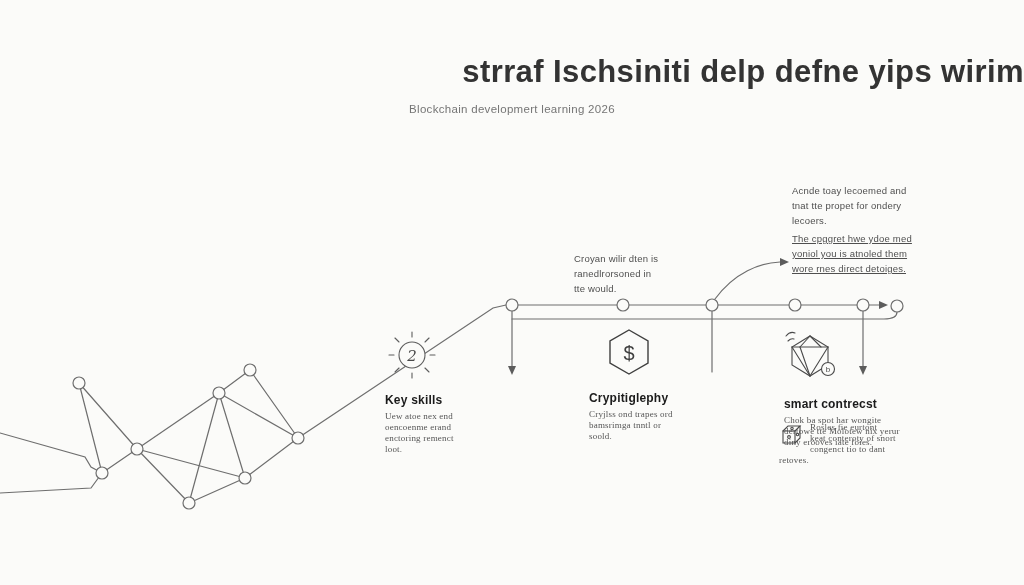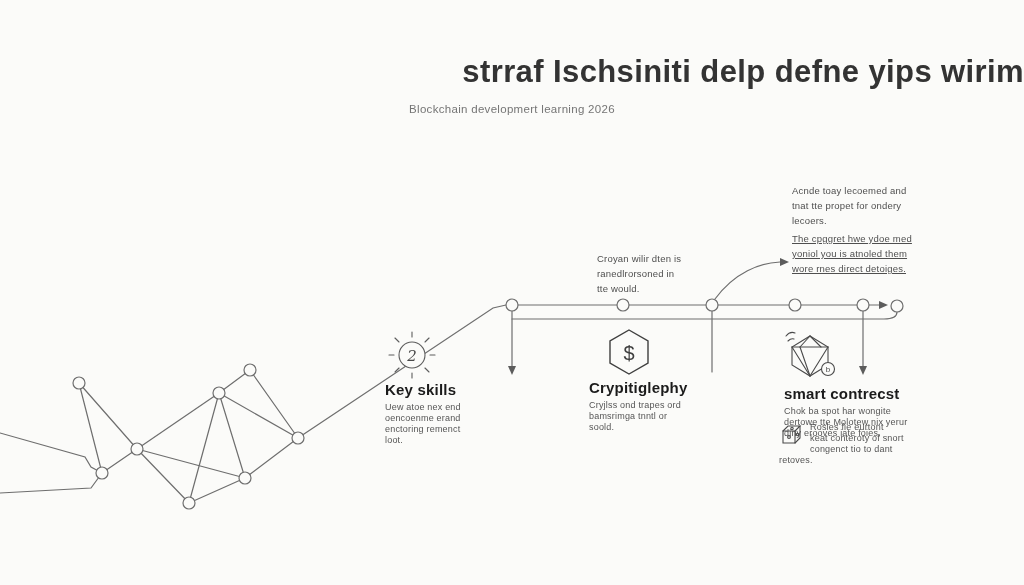--- a/index.html
+++ b/index.html
@@ -19,32 +19,32 @@
     position:absolute; top:103px; left:0; width:100%;
     text-align:center; font-size:11.5px; letter-spacing:.3px;
     color:#757575;
   }
   .note {
     position:absolute; font-size:9.5px; line-height:15px;
     color:#4f4f4f; white-space:pre-line; letter-spacing:.2px;
   }
   .n1 { left:792px; top:183px; width:135px; }
   .n2 { left:792px; top:231px; width:140px;text-decoration:underline; }
-  .n3 { left:597px; top:251px; width:110px; }
+  .n3 { left:574px; top:251px; width:110px; }
   .section { position:absolute; }
   .sec-key    { left:385px; top:377px; width:95px; }
   .sec-crypto { left:589px; top:375px; width:115px; }
   .sec-smart  { left:784px; top:381px; width:130px; }
   .sec-title {
-    font-weight:bold; font-size:15px; color:#1b1b1b;
-    margin:4px 0 4px 0; letter-spacing:.2px;
+    font-weight:bold; font-size:12px; color:#1b1b1b;
+    margin:16px 0 4px 0; letter-spacing:.2px;
   }
   .sec-body {
     font-size:9px; line-height:11px; color:#555555;
-    white-space:pre-line; letter-spacing:.2px;
+    white-space:pre-line; letter-spacing:.2px;font-family:Liberation Serif, serif;
   }
   .sec-body + .sec-body { margin-top:9px; }
   .sub-note { position:absolute; left:779px; top:422px; width:138px; }
   .cube-wrap { float:left; width:31px; height:27px; }
   .sub-note .sec-body { font-size:9px; line-height:11px; }
 </style>
 </head>
 <body>
 
 <div class="stage">

